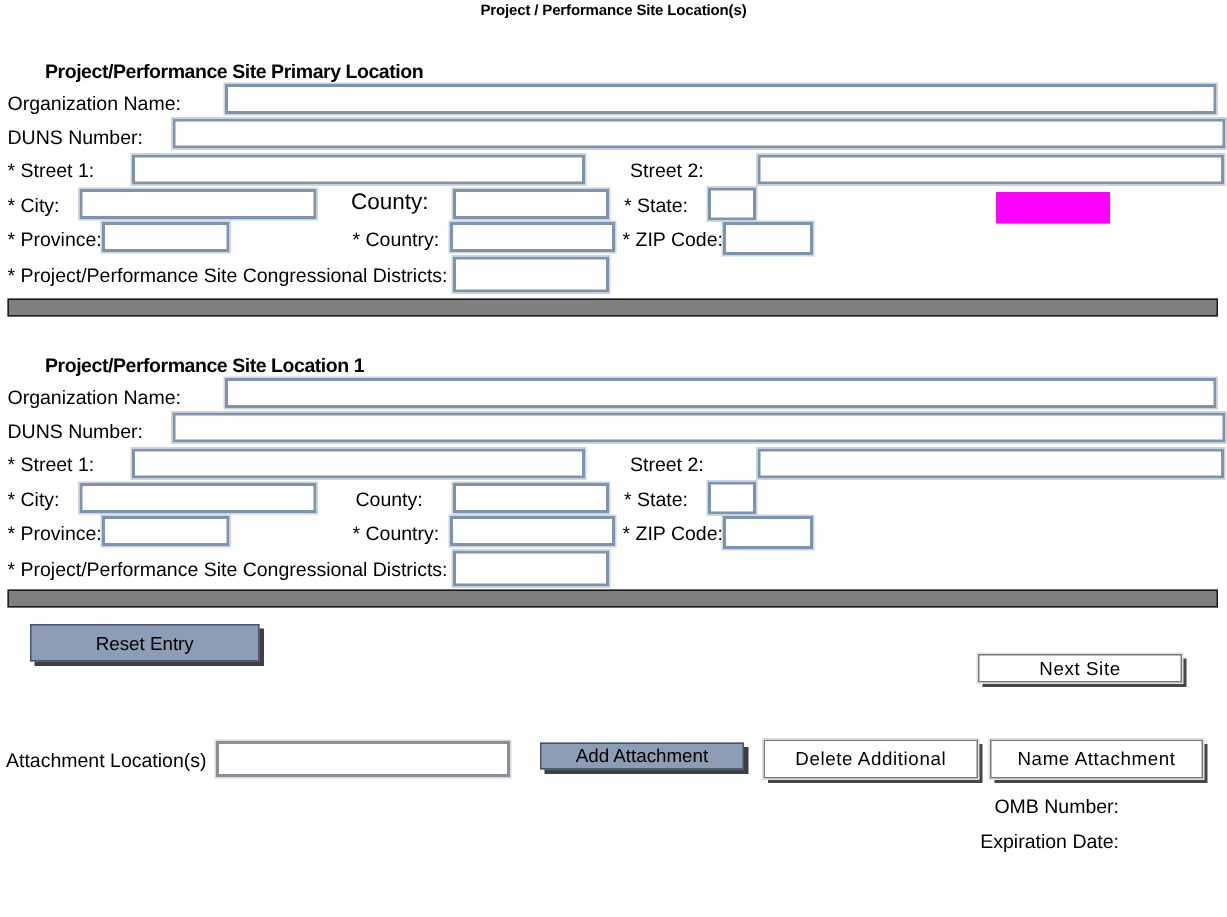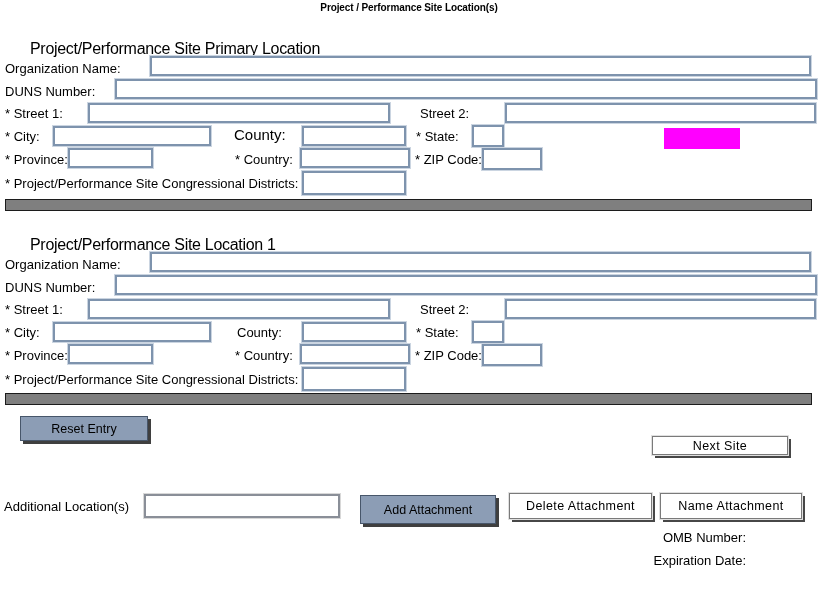--- a/index.html
+++ b/index.html
@@ -5,21 +5,21 @@
   html,body{margin:0;padding:0;background:#fff;}
   #page{
     position:relative;width:818px;height:611px;background:#ffffff;
     font-family:"Liberation Sans", sans-serif;color:#000;overflow:hidden;
   }
   .title{
     position:absolute;top:2px;left:0;width:818px;text-align:center;
     font-size:10px;font-weight:bold;letter-spacing:-0.1px;
   }
   .hdr{
-    position:absolute;font-size:16px;font-weight:normal;letter-spacing:-0.3px;white-space:nowrap;padding-left:26px;
+    position:absolute;font-size:13px;font-weight:bold;letter-spacing:-0.3px;white-space:nowrap;padding-left:26px;
   }
   .lbl{
     position:absolute;font-size:13px;line-height:14px;white-space:nowrap;
   }
   .lbl-big{font-size:15px;line-height:16px;}
   .inp{
     position:absolute;background:#fff;border:2px solid #7E93AD;outline:1px solid #CBD5E1;
     box-sizing:border-box;padding:0 3px;font-family:"Liberation Sans",sans-serif;font-size:12px;
   }
   .bar{
@@ -109,26 +109,26 @@
   <span class="lbl" style="left:235px;top:349px;">* Country:</span>
   <input class="inp" style="left: 300px; top: 344px; width: 110px; height: 20px;" value="">
   <span class="lbl" style="left:415px;top:349px;">* ZIP Code:</span>
   <input class="inp" style="left: 482px; top: 344px; width: 60px; height: 22px;" value="">
 
   <span class="lbl" style="left:5px;top:373px;">* Project/Performance Site Congressional Districts:</span>
   <input class="inp" style="left: 302px; top: 367px; width: 104px; height: 24px;" value="">
 
   <div class="bar" style="left:5px;top:393px;width:807px;"></div>
 
-  <div class="btn btn-gray" style="left:20px;top:416px;width:128px;height:25px;">Reset Entry</div>
+  <div class="btn btn-gray" style="left:20px;top:416px;width:153px;height:25px;">Reset Entry</div>
 
   <div class="btn btn-white" style="left:652px;top:436px;width:136px;height:19px;">Next Site</div>
 
-  <span class="lbl" style="left:4px;top:500px;">Additional Location(s)</span>
+  <span class="lbl" style="left:4px;top:500px;">Attachment Location(s)</span>
   <input class="inp" style="left: 144px; top: 494px; width: 196px; height: 24px; border-color: rgb(138, 143, 152); outline-color: rgb(216, 216, 216);" value="">
-  <div class="btn btn-gray" style="left:360px;top:495px;width:136px;height:29px;">Add Attachment</div>
-  <div class="btn btn-white" style="left:509px;top:493px;width:143px;height:26px;">Delete Attachment</div>
+  <div class="btn btn-gray" style="left:360px;top:495px;width:136px;height:18px;">Add Attachment</div>
+  <div class="btn btn-white" style="left:509px;top:493px;width:143px;height:26px;">Delete Additional</div>
   <div class="btn btn-white" style="left:660px;top:493px;width:142px;height:26px;">Name Attachment</div>
 
   <div class="footer-lbl" style="top:530px;margin-left:36px;">OMB Number:</div>
   <div class="footer-lbl" style="top:553px;">Expiration Date:</div>
 
 </div>
 
 </body></html>

